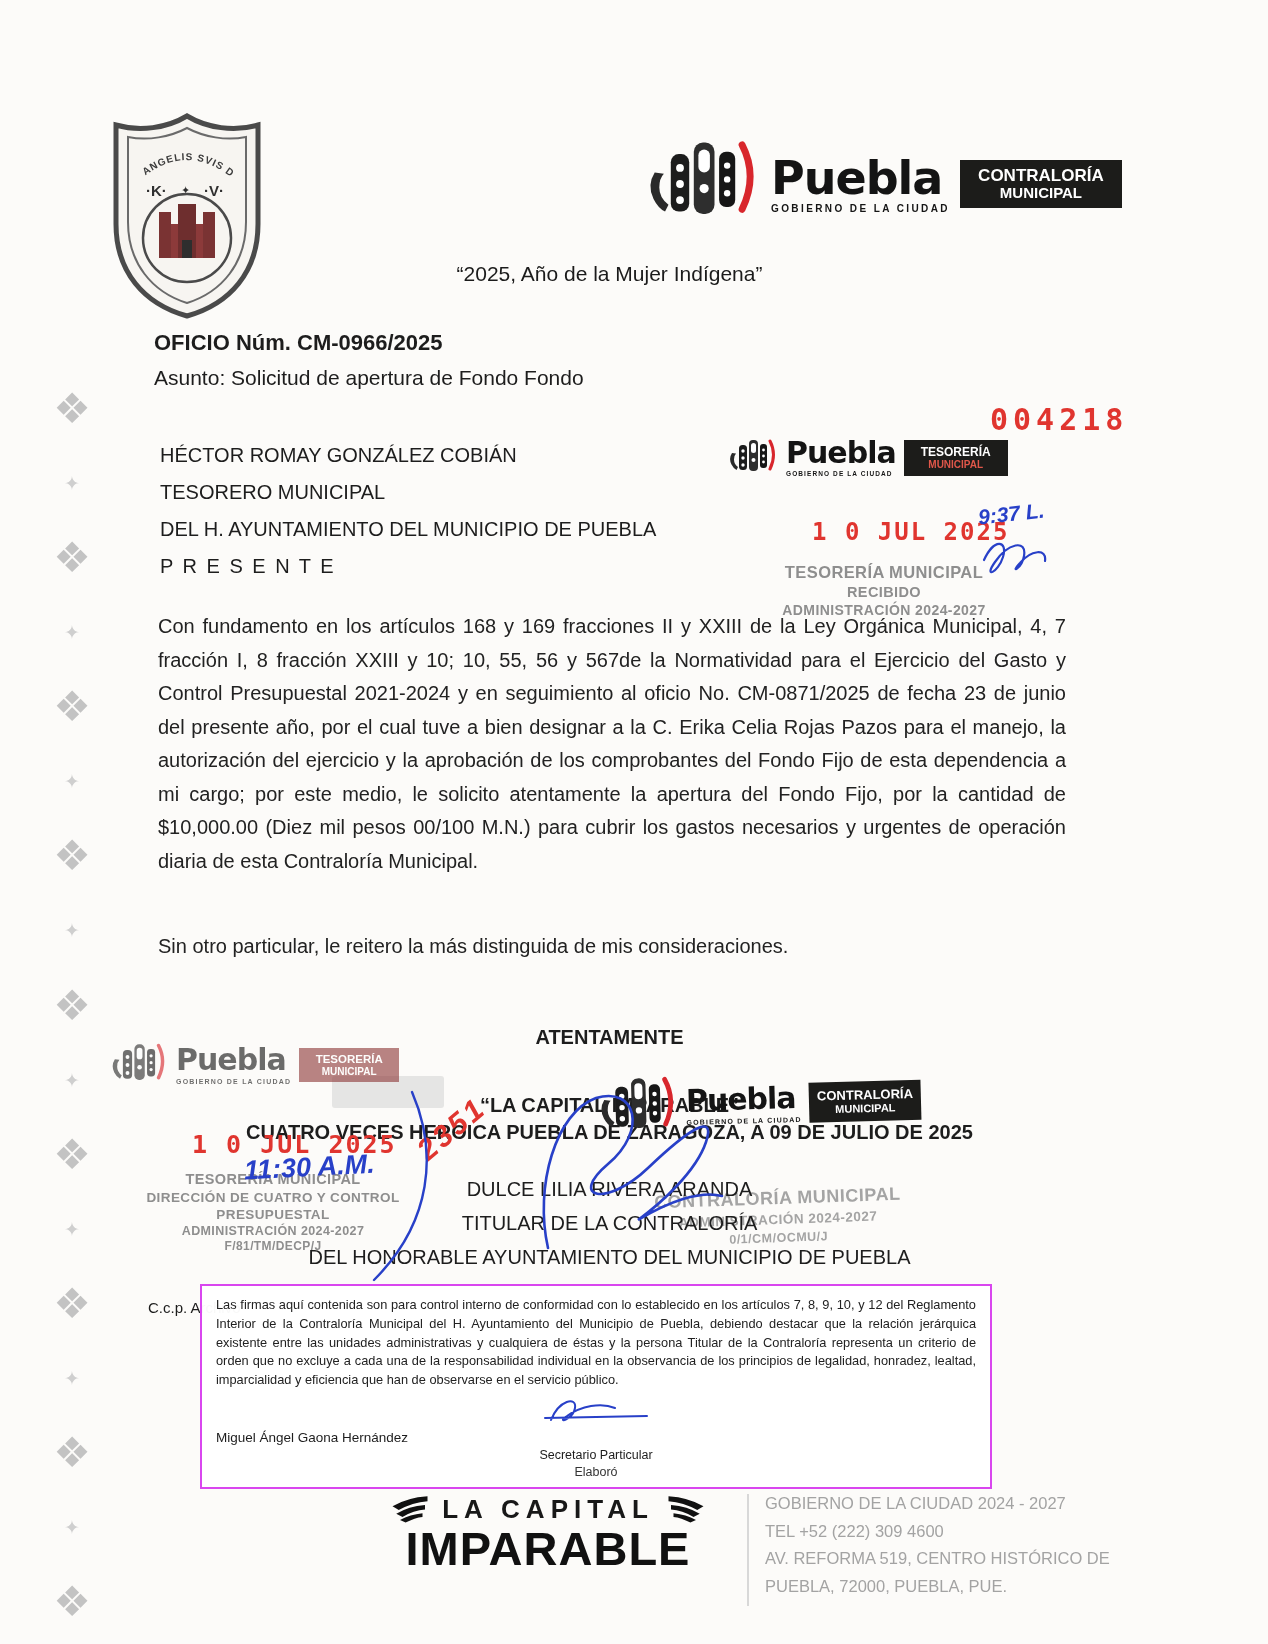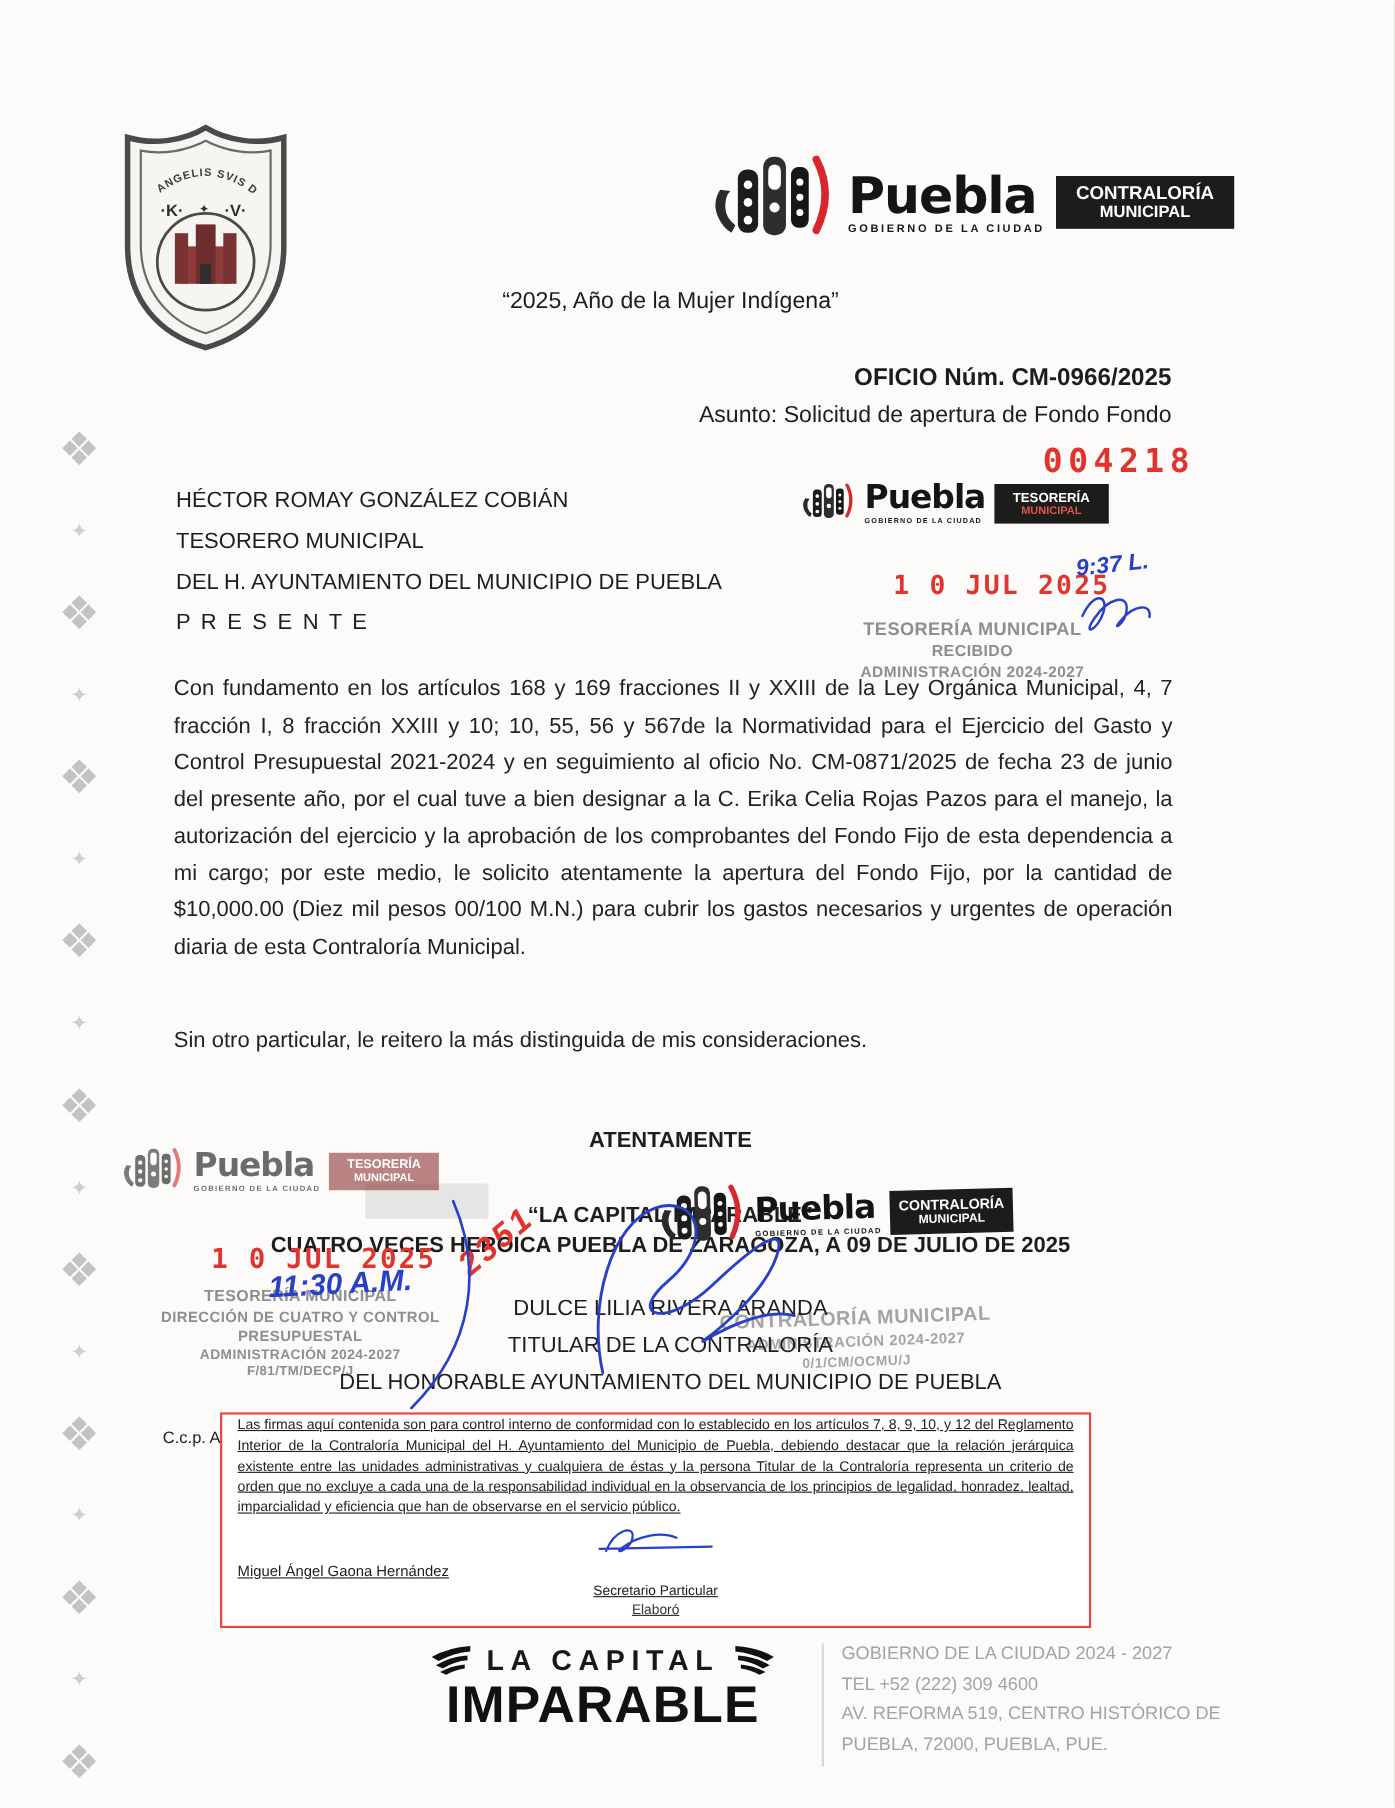--- a/index.html
+++ b/index.html
@@ -18,21 +18,21 @@
   .plogo { display:flex; align-items:center; gap:10px; z-index:2; }
   .ptxt { display:flex; flex-direction:column; line-height:1; }
   .wordmark { font-family:"DejaVu Sans","Liberation Sans",sans-serif; font-weight:800; color:#141414; letter-spacing:-1px; }
   .gob { font-weight:700; color:#151515; margin-top:3px; }
   .badge { color:#fff; background:#1c1c1a; text-align:center; font-weight:700; line-height:1.12;
            display:flex; flex-direction:column; justify-content:center; padding:3px 6px; }
   .badge .red { color:#e0574a; }
   .faded { opacity:.62; }
 
   .colcenter { left:154px; width:911px; text-align:center; }
-  .colright  { left:154px; width:911px; text-align:right; }
+  .colright  { left:154px; width:911px; }
 
   .quote { font-size:21px; font-weight:500; color:#1b1b1b; z-index:1; }
   .ofnum { font-size:22px; font-weight:600; z-index:1; }
   .asunto { font-size:21px; font-weight:400; z-index:1; }
   .folio { color:#e0352f; font-weight:700; font-size:30px; letter-spacing:5px;
            font-family:"DejaVu Sans Mono","Liberation Mono",monospace; z-index:3; }
 
   .recipient { font-size:20px; line-height:37px; font-weight:500; z-index:1; }
 
   .reddate { color:#e0352f; font-family:"DejaVu Sans Mono","Liberation Mono",monospace;
@@ -45,21 +45,21 @@
 
   .handred { color:#e0352f; font-size:30px; font-weight:700; font-style:italic; letter-spacing:3px;
              transform:rotate(-40deg); z-index:4; }
 
   .signatory { font-size:20px; line-height:34px; font-weight:500; z-index:3; }
   .graystamp { color:#9b9b9b; font-weight:700; text-align:center; transform:rotate(-2deg);
                line-height:1.4; letter-spacing:.5px; z-index:2; opacity:.9; }
 
   .ccp { font-size:15px; font-weight:500; z-index:1; }
 
-  .fbox { border:2px solid #ef4444; background:rgba(255,255,255,.97); padding:0 14px 8px; z-index:3;text-decoration:underline; }
+  .fbox { border:2px solid #d946ef; background:rgba(255,255,255,.97); padding:10px 14px 8px; z-index:3; }
   .fbox .legal { font-size:12.8px; line-height:1.47; text-align:justify; color:#222; }
   .fbox .fsig { text-align:center; margin-top:2px; }
   .fbox .fname { font-size:13.5px; font-weight:500; text-align:left; }
   .fbox .frole { font-size:12.5px; text-align:center; margin-top:3px; }
   .fbox .fact  { font-size:12.5px; text-align:center; margin-top:3px; color:#333; }
 
   .caplogo { text-align:center; z-index:2; }
   .caprow { display:flex; align-items:center; justify-content:center; gap:10px; }
   .captop { font-size:26px; font-weight:800; letter-spacing:6px; color:#181818; }
   .capbottom { font-size:47px; font-weight:900; letter-spacing:1px; color:#111; line-height:1.02; }
@@ -151,21 +151,21 @@
     <div class="badge" style="width:162px; height:48px; font-size:17px">
       <span>CONTRALORÍA</span>
       <span style="font-size:15px">MUNICIPAL</span>
     </div>
   </div>
 
   <div class="abs colcenter quote" style="top:262px">“2025, Año de la Mujer Indígena”</div>
 
   <div class="abs colright ofnum" style="top:330px">OFICIO Núm. CM-0966/2025</div>
   <div class="abs colright asunto" style="top:366px">Asunto: Solicitud de apertura de Fondo Fondo</div>
-  <div class="abs folio" style="left:948px; top:402px">004218</div>
+  <div class="abs folio" style="left:990px; top:402px">004218</div>
 
   <div class="abs recipient" style="left:160px; top:437px">
     <div>HÉCTOR ROMAY GONZÁLEZ COBIÁN</div>
     <div>TESORERO MUNICIPAL</div>
     <div>DEL H. AYUNTAMIENTO DEL MUNICIPIO DE PUEBLA</div>
     <div style="letter-spacing:2px">P R E S E N T E</div>
   </div>
 
   <div class="abs plogo" style="left:728px; top:438px; gap:8px">
     <svg style="width:50px;height:40px" viewBox="0 0 100 80">

